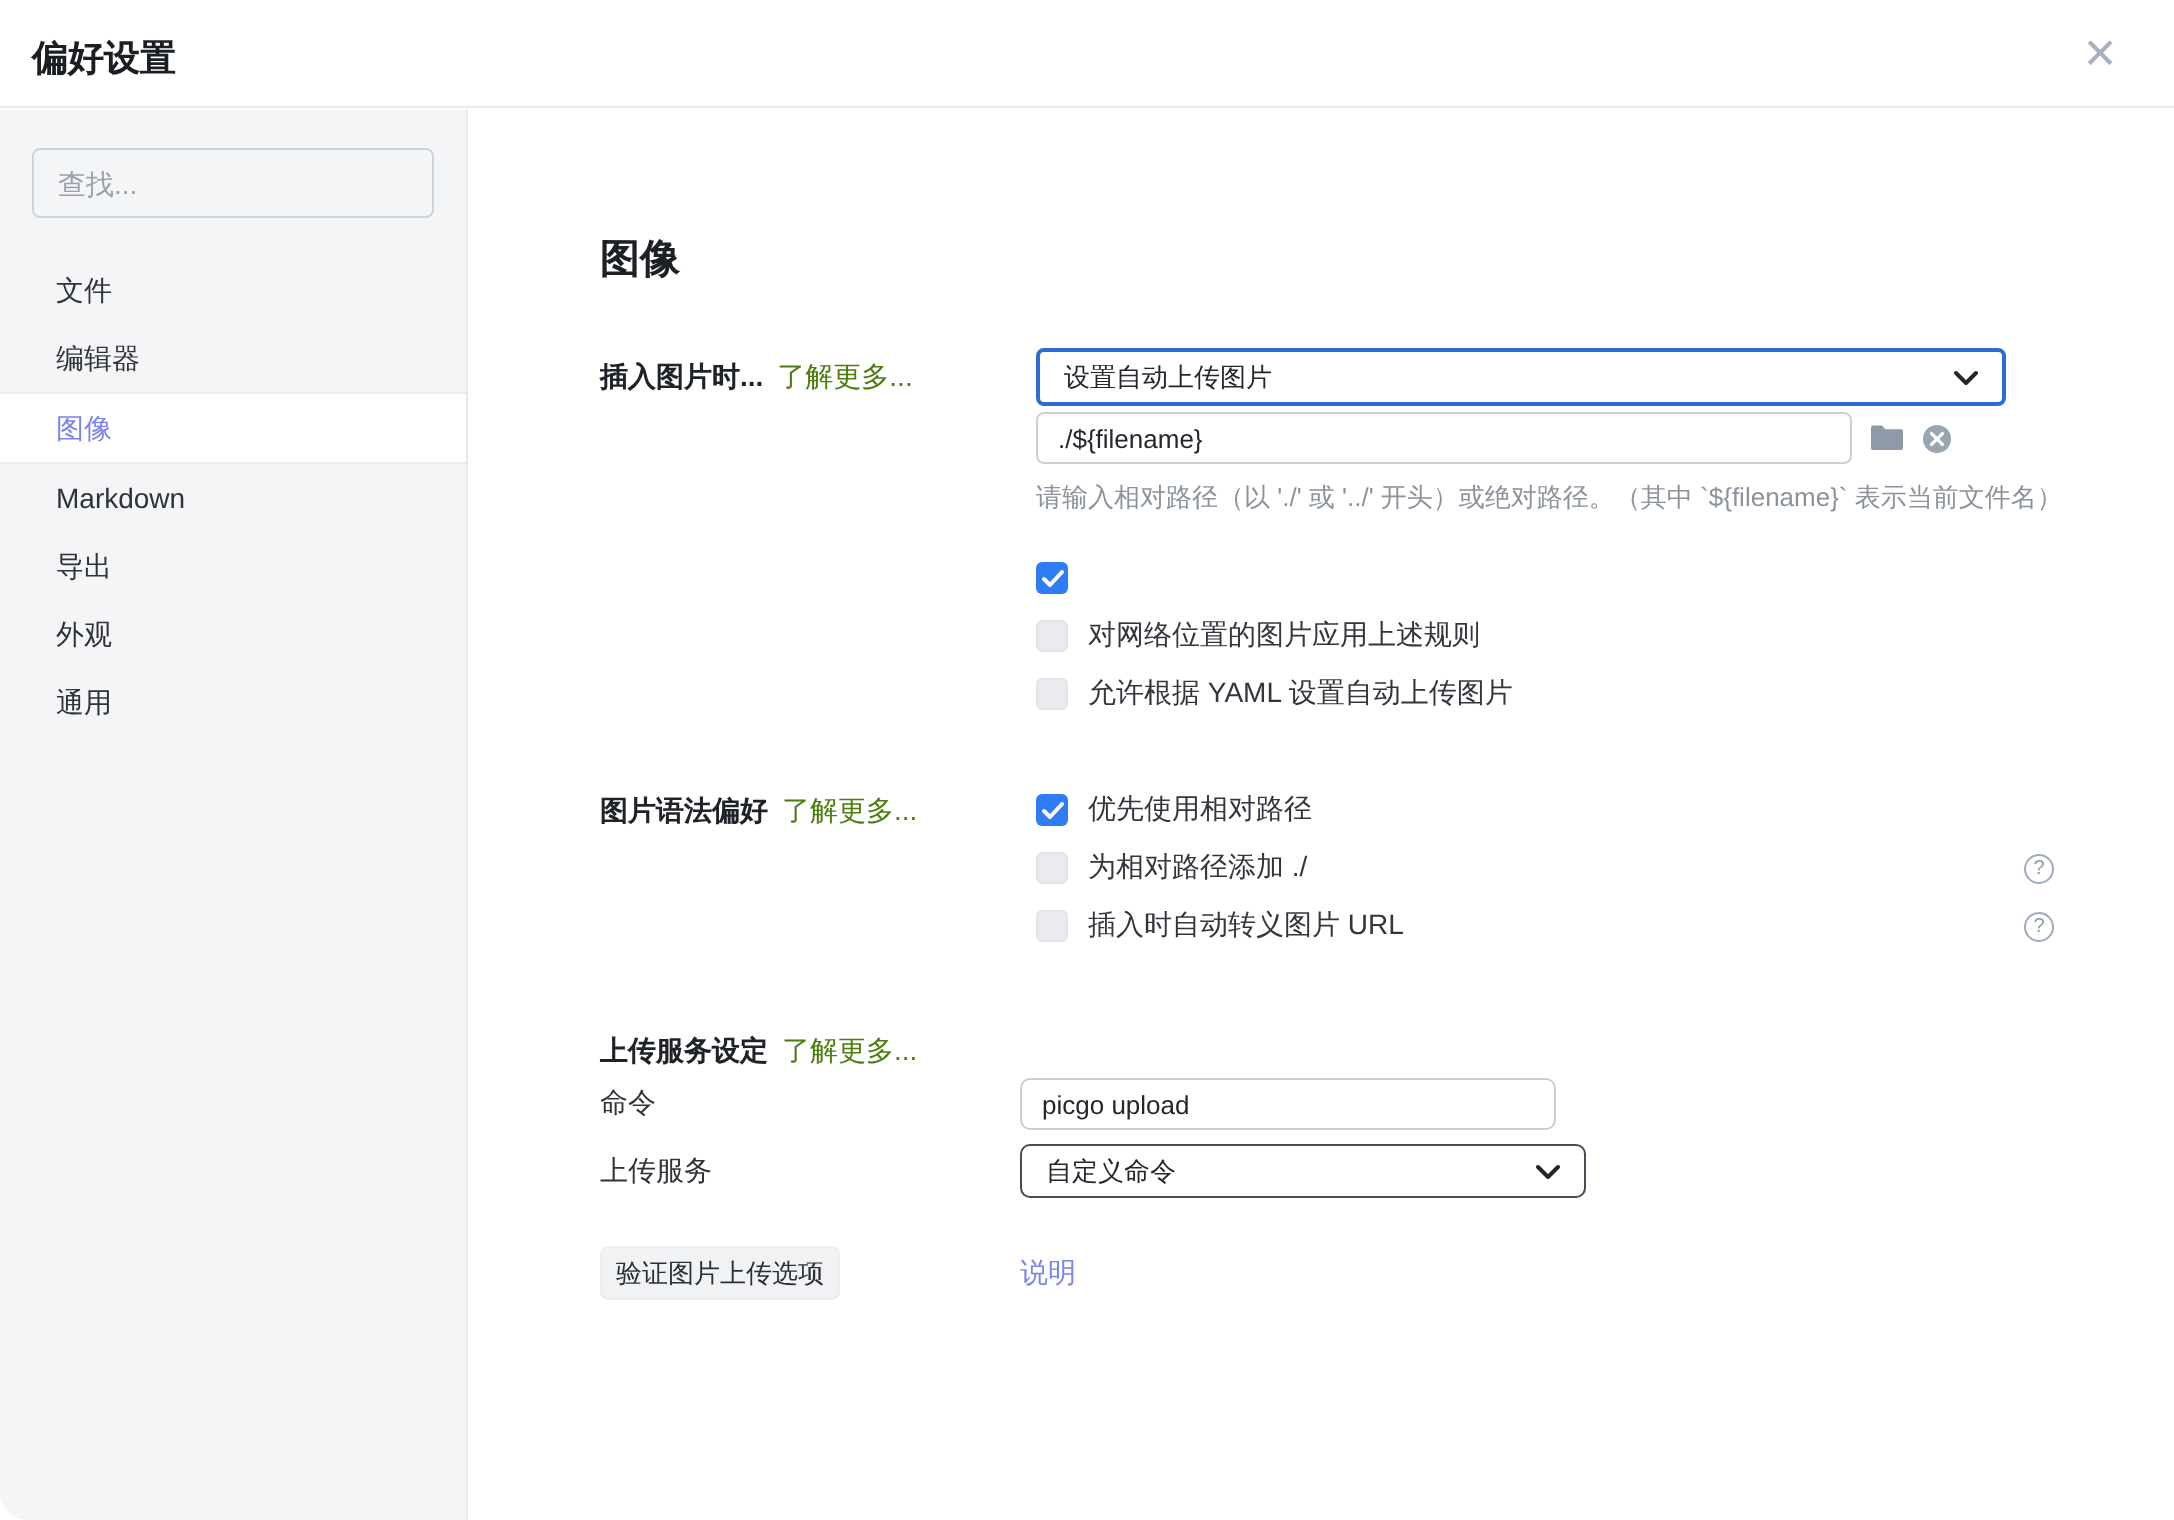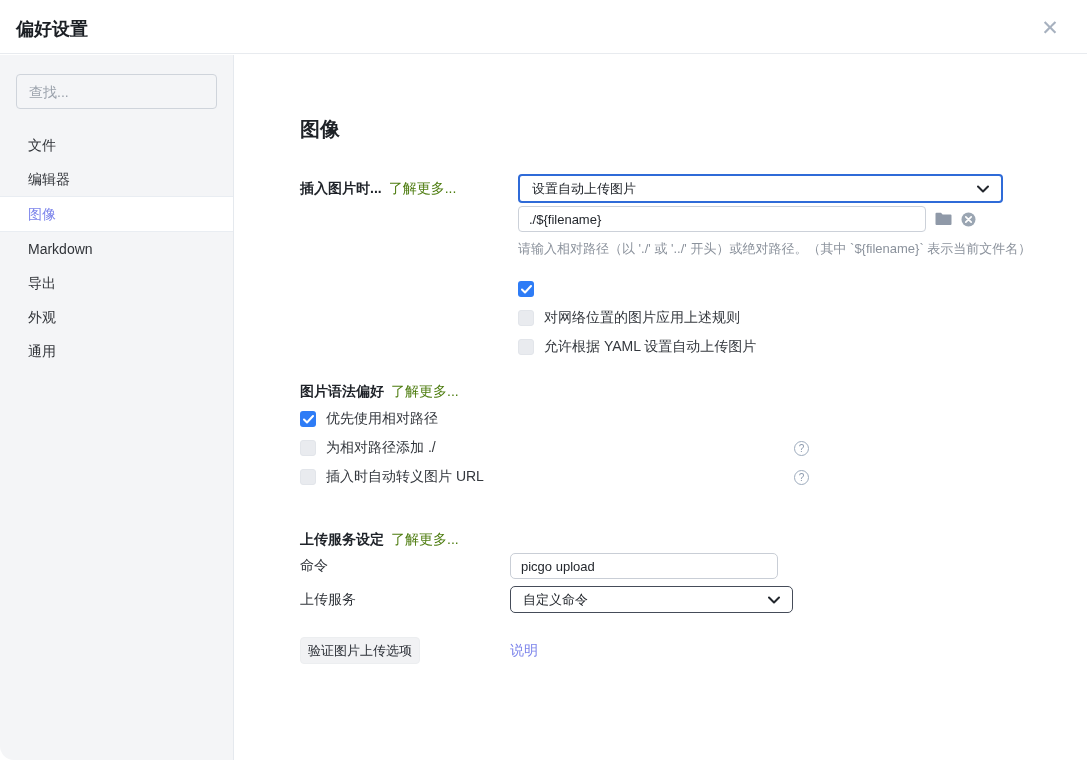--- a/index.html
+++ b/index.html
@@ -18,21 +18,21 @@
   .nav { margin-top:19px; }
   .nav-item { height:34px; line-height:34px; padding-left:28px; font-size:14px; color:#303338; cursor:pointer; }
   .nav-item.selected { background:#fff; color:#7b83eb; border-top:1px solid #e9edf2; border-bottom:1px solid #e9edf2; height:36px; line-height:34px; }
 
   
   .main { position:absolute; top:55px; left:235px; right:0; bottom:0; background:#fff; padding:61px 0 0 65px; }
   .page-heading { font-size:20px; font-weight:bold; color:#1d2126; }
 
   .section { display:flex; }
   .section-1 { margin-top:31px; }
-  .section-2 { margin-top:22px;flex-direction:column; }
+  .section-2 { margin-top:36px; }
   .section-3 { margin-top:40px;flex-direction:column; }
   .section-label { width:218px; flex:none; line-height:28px; font-size:14px; white-space:nowrap; }
   .section-label b { color:#1f2329; font-weight:bold; }
   .learn-more { color:#4d7c0f; text-decoration:none; font-size:14px; margin-left:7px; cursor:pointer; }
   .controls { flex:1; }
 
   
   .selectbox { display:flex; align-items:center; justify-content:space-between; border-radius:4px; background:#fff; padding:0 12px; font-size:13px; color:#23272d; cursor:pointer; }
   .selectbox .chev { flex:none; margin-left:8px; }
   .select-action { width:485px; height:29px; border:2px solid #2f6bd8; }

